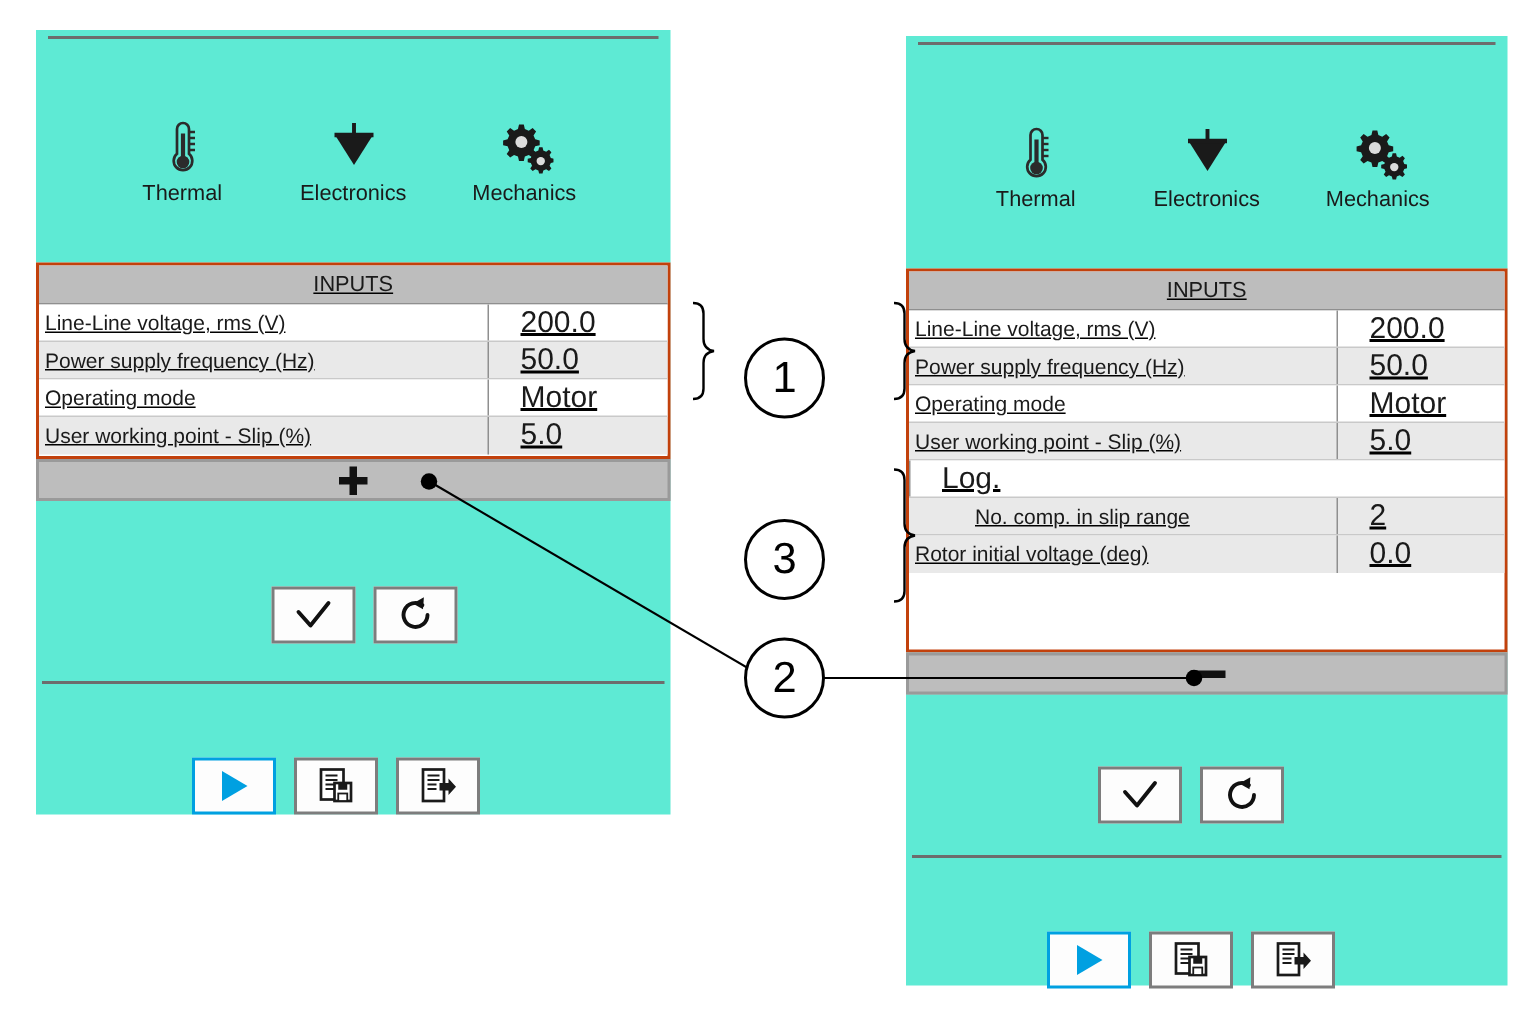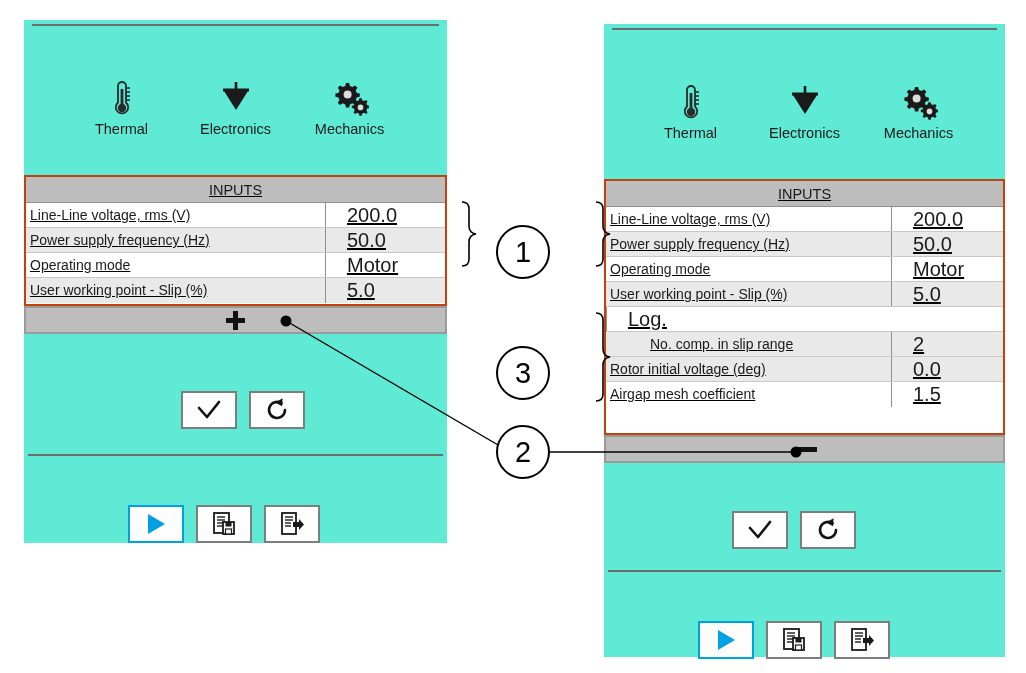--- a/index.html
+++ b/index.html
@@ -401,24 +401,20 @@
       <div class="tcell-value">Log.</div>
     </div>
     <div class="trow odd">
       <div class="tcell-label" style="width:285px;padding-left:44px;">No. comp. in slip range</div>
       <div class="tcell-value">2</div>
     </div>
     <div class="trow odd">
       <div class="tcell-label" style="width:285px;">Rotor initial voltage (deg)</div>
       <div class="tcell-value">0.0</div>
     </div>
-    <div class="trow even">
-      <div class="tcell-label" style="width:285px;">Airgap mesh coefficient</div>
-      <div class="tcell-value">1.5</div>
-    </div>
   </div>
 
   <div class="expander" style="left:0px; top:411px; width:401px; height:28px;">
     <span class="pm-glyph minus" style="margin-left:2px;">
       <span class="h"></span>
     </span>
   </div>
 
   <div class="btn-row" style="left:128px; top:487px;">
     <div class="sqbtn">

